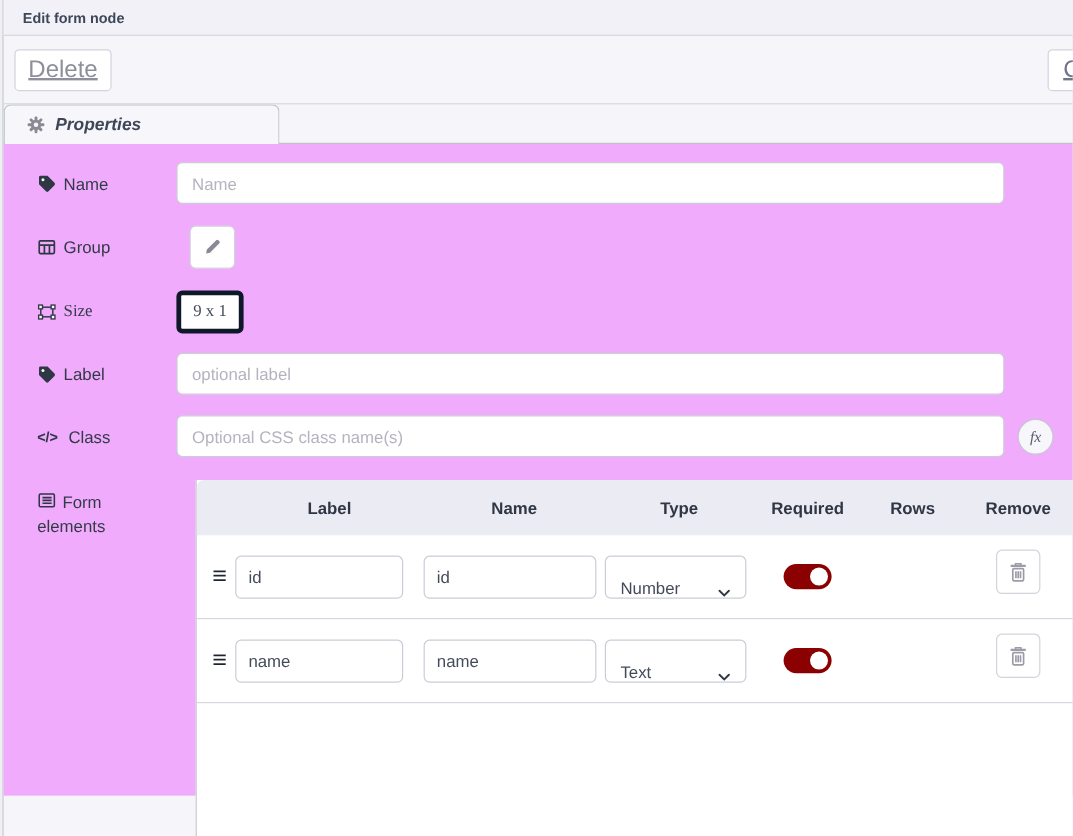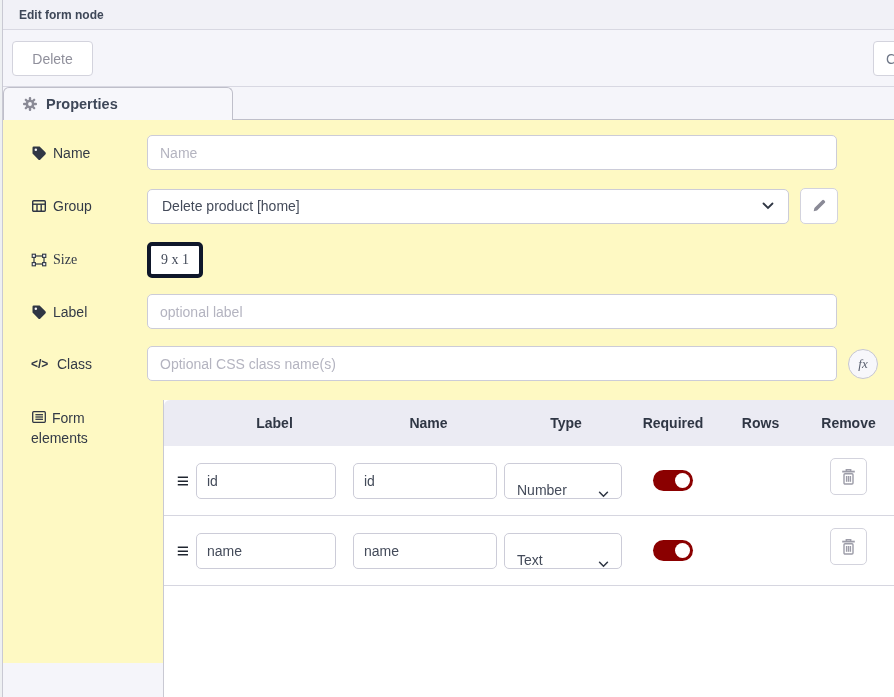--- a/index.html
+++ b/index.html
@@ -29,23 +29,24 @@
   .toolbar {
     position:relative;
     height:57px;
     border-bottom:1px solid #d8d8e2;
   }
   .btn {
     background:#ffffff;
     border:1px solid #d3d3dd;
     border-radius:4px;
     color:#8f8f9b;
-    font-size:14px;
+    font-size:20px;
     font-family:"Liberation Sans", sans-serif;
     cursor:pointer;
+    text-decoration:underline;
   }
   .delete-btn {
     position:absolute; left:9px; top:11px;
     width:81px; height:35px;
   }
   .cancel-btn {
     position:absolute; left:870px; top:11px;
     width:80px; height:35px;
     text-align:left; padding-left:12px;
     color:#6f7787;
@@ -60,26 +61,27 @@
     position:absolute; left:0; top:0; bottom:-1px;
     width:230px;
     background:#f7f7fb;
     border:1px solid #bfbfca;
     border-bottom:none;
     border-radius:6px 6px 0 0;
     display:flex; align-items:center; gap:8px;
     padding-left:18px;
     cursor:pointer;
     z-index:2;
+    font-style:italic;
   }
   .tab-label { font-size:14.5px; font-weight:bold; color:#3e4758; }
   
   .content {
     height:543px;
-    background:#fef9c3;
+    background:#f0abfc;
     padding-top:15px;
   }
   .form-row {
     display:flex; align-items:center;
     padding-left:28px;
     margin-bottom:18px;
   }
   .form-row.align-top { align-items:flex-start; margin-bottom:0;gap:16px; }
   .row-label {
     width:116px;
@@ -268,28 +270,20 @@
       <div class="row-label">
         <span class="icon">
           <svg viewBox="0 0 16 16" width="16" height="16" fill="none" stroke="#2f3644" stroke-width="1.4">
             <rect x="1.7" y="2.7" width="12.6" height="10.6" rx="1"></rect>
             <line x1="1.7" y1="6.2" x2="14.3" y2="6.2"></line>
             <line x1="6" y1="6.2" x2="6" y2="13.3"></line>
             <line x1="10.2" y1="6.2" x2="10.2" y2="13.3"></line>
           </svg>
         </span>
         <span class="lbl-text">Group</span>
-      </div>
-      <div class="selectbox group-select">
-        <span>Delete product [home]</span>
-        <span class="icon" style="width:12px;height:8px;flex:0 0 12px;">
-          <svg viewBox="0 0 12 8" width="12" height="8" fill="none" stroke="#2f3644" stroke-width="1.8" stroke-linecap="round">
-            <polyline points="1.5,1.5 6,6 10.5,1.5"></polyline>
-          </svg>
-        </span>
       </div>
       <div class="icon-btn">
         <span class="icon">
           <svg viewBox="0 0 16 16" width="16" height="16">
             <path d="M11.2 2.2 a1.3 1.3 0 0 1 1.85 0 l0.75 0.75 a1.3 1.3 0 0 1 0 1.85 L6 12.6 l-3.3 0.7 0.7 -3.3 Z" fill="#8a8a96"></path>
           </svg>
         </span>
       </div>
     </div>
 

